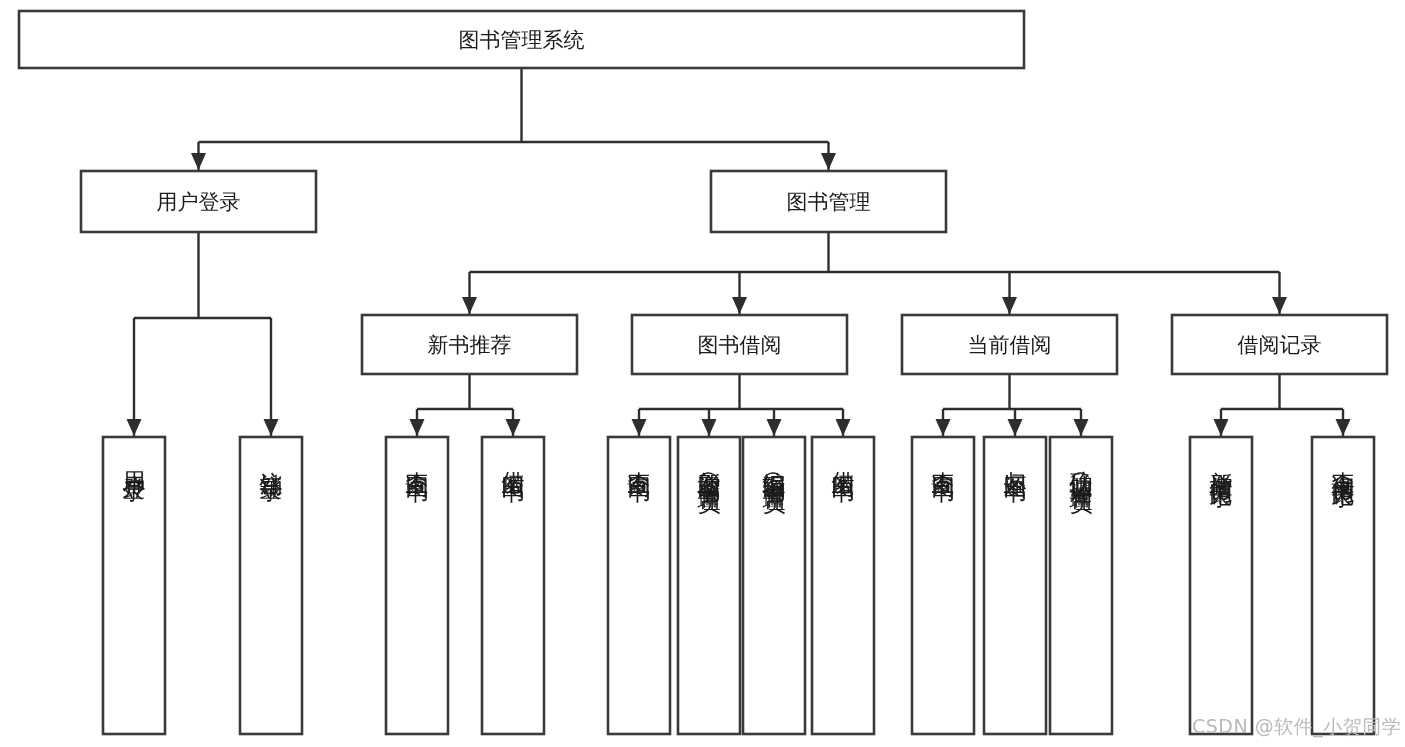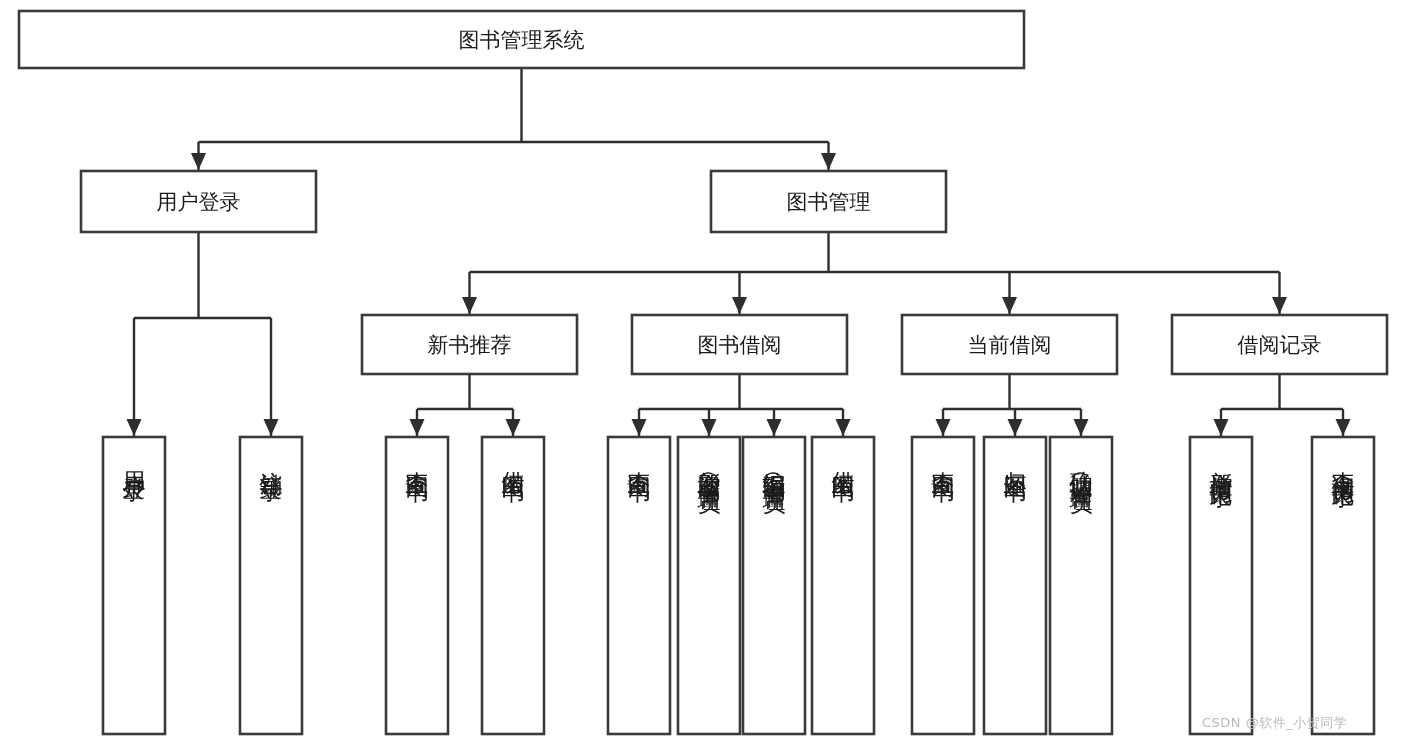--- a/index.html
+++ b/index.html
@@ -64,25 +64,24 @@
     font-family: "DejaVu Sans", "Liberation Sans", sans-serif;
     font-size: 23px;
     line-height: 1.18;
     letter-spacing: 3px;
     color: #1b1b1b;
     white-space: nowrap;
   }
   .watermark {
     position: absolute;
     font-family: "DejaVu Sans", "Liberation Sans", sans-serif;
-    font-size: 13px;
+    font-size: 19px;
     color: #b9b9b9;
     white-space: nowrap;
     letter-spacing: 0.5px;
-    margin-left: 10px;
   }
 </style>
 </head>
 <body>
 
 <div id="diagram-root">
   <svg class="tree-canvas" viewBox="0 0 1405 747">
     <g id="connectors-layer">
         <line x1="521.5" y1="68" x2="521.5" y2="142" class="connector"></line>
         <line x1="198.5" y1="142" x2="828.5" y2="142" class="connector"></line>

